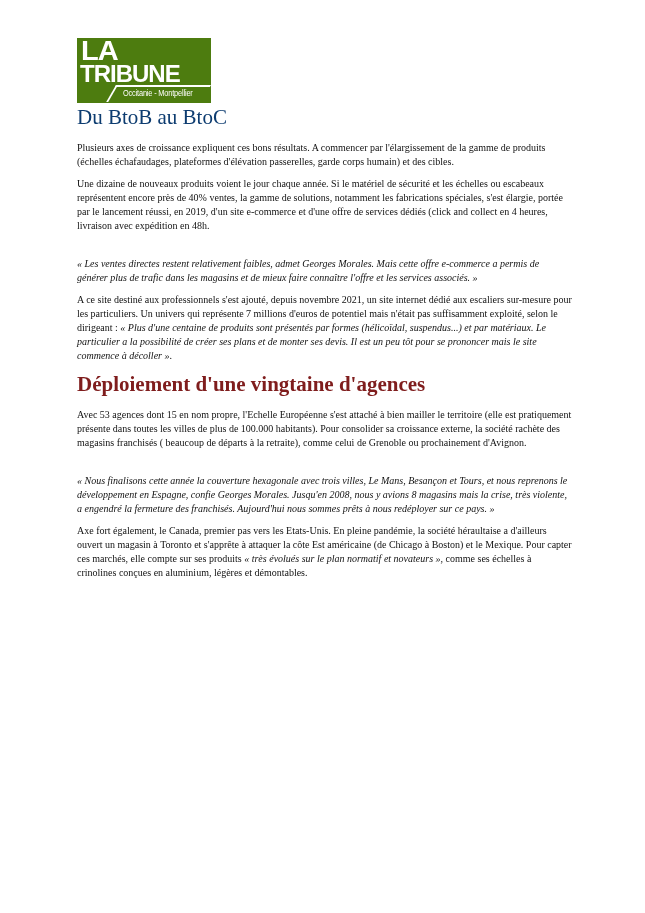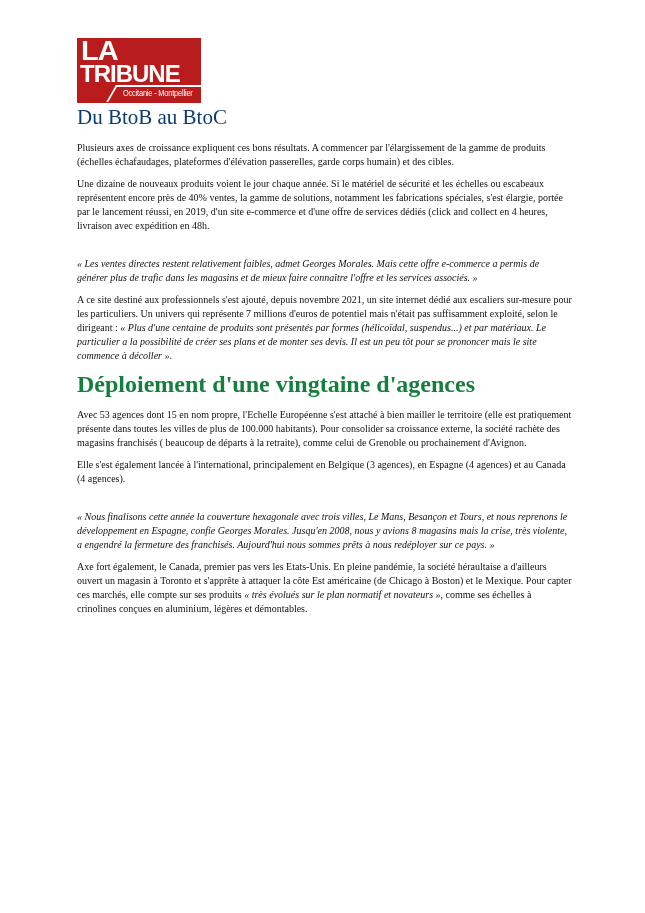--- a/index.html
+++ b/index.html
@@ -15,23 +15,23 @@
       font-family: "Liberation Serif", "DejaVu Serif", serif;
       color: #111111;
     }
     .page {
       position: absolute;
       left: 77px;
       top: 38px;
       width: 495px;
     }
     .logo {
-      width: 124px;
+      width: 134px;
       height: 65px;
-      background: #b91c1c;
+      background: #4d7c0f;
       position: relative;
       overflow: hidden;
     }
     .logo .la {
       position: absolute;
       left: 4px;
       top: -3px;
       font-family: "Liberation Sans", "DejaVu Sans", sans-serif;
       font-weight: bold;
       font-size: 29px;
@@ -79,23 +79,23 @@
       font-family: "Liberation Serif", "DejaVu Serif", serif;
       font-weight: normal;
       font-size: 21px;
       line-height: 24px;
       color: #0d3c70;
     }
     h2.section-title {
       margin: 8px 0 11px 0;
       font-family: "Liberation Serif", "DejaVu Serif", serif;
       font-weight: bold;
-      font-size: 24px;
+      font-size: 21px;
       line-height: 26px;
-      color: #15803d;
+      color: #7f1d1d;
     }
     p {
       margin: 0 0 8px 0;
       font-size: 10px;
       line-height: 14px;
     }
     p.first {
       margin-top: 12px;
     }
     .quote {
@@ -122,17 +122,16 @@
   <h1 class="section-title">Du BtoB au BtoC</h1>
 
   <p class="first">Plusieurs axes de croissance expliquent ces bons résultats. A commencer par l'élargissement de la gamme de produits (échelles échafaudages, plateformes d'élévation passerelles, garde corps humain)  et des cibles.</p>
   <p>Une dizaine de nouveaux produits voient le jour chaque année. Si le matériel de sécurité et les échelles ou escabeaux représentent encore près de 40% ventes, la gamme de solutions, notamment les fabrications spéciales, s'est élargie, portée par le lancement réussi, en 2019, d'un site e-commerce et d'une offre de services dédiés (click and collect en 4 heures, livraison avec expédition en 48h.</p>
   <p class="quote">« Les ventes directes restent relativement faibles, admet Georges Morales. Mais cette offre e-commerce a permis de générer plus de trafic dans les magasins et de mieux faire connaître l'offre et les services associés. »</p>
   <p><span>A ce site destiné aux professionnels s'est ajouté, depuis novembre 2021, un site internet dédié aux escaliers sur-mesure pour les particuliers. Un univers qui représente 7 millions d'euros de potentiel mais n'était pas suffisamment exploité, selon le dirigeant : </span><em>« Plus d'une centaine de produits sont présentés par formes (hélicoïdal, suspendus...) et par matériaux. Le particulier a la possibilité de créer ses plans et de monter ses devis. Il est un peu tôt pour se prononcer mais le site commence à décoller »</em><span>.</span></p>
 
   <h2 class="section-title">Déploiement d'une vingtaine d'agences</h2>
 
   <p>Avec 53 agences dont 15 en nom propre, l'Echelle Européenne s'est attaché à bien mailler le territoire (elle est pratiquement présente dans toutes les villes de plus de 100.000 habitants). Pour consolider sa croissance externe, la société rachète des magasins franchisés ( beaucoup de départs à la retraite), comme celui de Grenoble ou prochainement d'Avignon.</p>
-  <p>Elle s'est également lancée à l'international, principalement en Belgique (3 agences), en Espagne (4 agences) et au Canada (4 agences).</p>
   <p class="quote">« Nous finalisons cette année la couverture hexagonale avec trois villes, Le Mans, Besançon et Tours, et nous reprenons le développement en Espagne, confie Georges Morales. Jusqu'en 2008, nous y avions 8 magasins mais la crise, très violente, a engendré la fermeture des franchisés. Aujourd'hui nous sommes prêts à nous redéployer sur ce pays. »</p>
   <p><span>Axe fort également, le Canada, premier pas vers les Etats-Unis. En pleine pandémie, la société héraultaise a d'ailleurs ouvert un magasin à Toronto et s'apprête à attaquer la côte Est américaine (de Chicago à Boston) et le Mexique. Pour capter ces marchés, elle compte sur ses produits </span><em>« très évolués sur le plan normatif et novateurs »</em><span>, comme ses échelles à crinolines conçues en aluminium, légères et démontables.</span></p>
 
 </div>
 
 </body></html>

